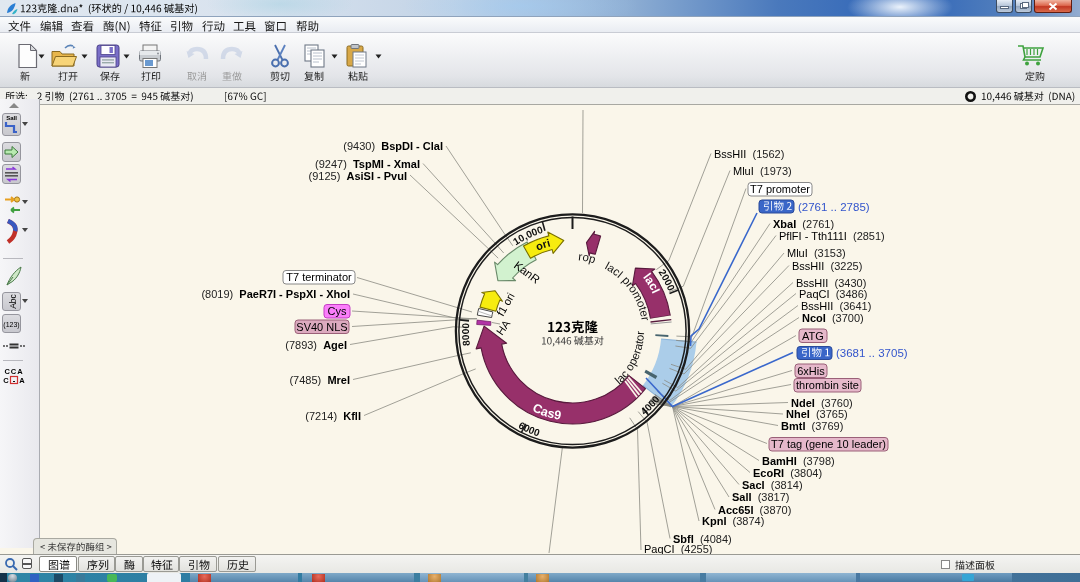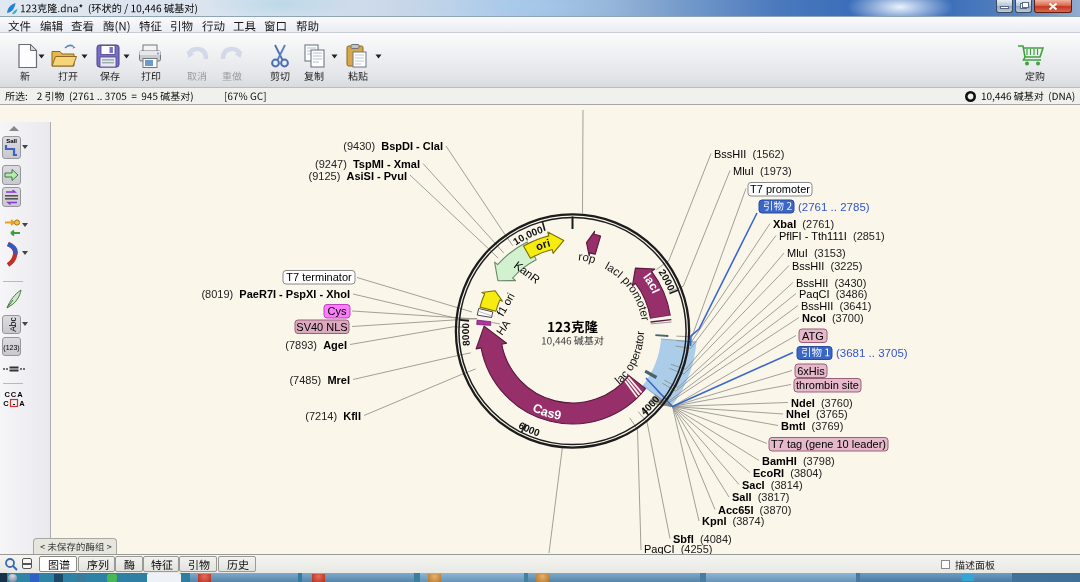--- a/index.html
+++ b/index.html
@@ -395,21 +395,21 @@
     </div>
  <svg width="12" height="12" style="position:absolute;left:965px;top:3px">
       <circle cx="5.5" cy="5.5" r="4.2" fill="none" stroke="#111" stroke-width="2.6"></circle>
     </svg>
  <div style="position:absolute;left:981px;top:2px">
       <svg width="95" height="13" style="display:block;overflow:visible">
         <path transform="translate(0,10.0)" d="M0.9 0H4.9V-0.8H3.4V-7.3H2.7C2.3 -7.1 1.9 -6.9 1.2 -6.8V-6.2H2.5V-0.8H0.9Z M8.3 0.1C9.7 0.1 10.6 -1.1 10.6 -3.7C10.6 -6.2 9.7 -7.5 8.3 -7.5C6.9 -7.5 6 -6.2 6 -3.7C6 -1.1 6.9 0.1 8.3 0.1ZM8.3 -0.6C7.5 -0.6 6.9 -1.5 6.9 -3.7C6.9 -5.8 7.5 -6.7 8.3 -6.7C9.2 -6.7 9.7 -5.8 9.7 -3.7C9.7 -1.5 9.2 -0.6 8.3 -0.6Z M11.8 1.9C12.8 1.5 13.3 0.8 13.3 -0.2C13.3 -0.9 13 -1.3 12.5 -1.3C12.2 -1.3 11.8 -1 11.8 -0.6C11.8 -0.2 12.2 0 12.5 0L12.6 0C12.6 0.6 12.2 1.1 11.6 1.4Z M17.3 0H18.1V-2H19.1V-2.8H18.1V-7.3H17.1L14.1 -2.6V-2H17.3ZM17.3 -2.8H15L16.7 -5.2C16.9 -5.6 17.1 -6 17.3 -6.3H17.3C17.3 -6 17.3 -5.4 17.3 -5Z M22.8 0H23.7V-2H24.7V-2.8H23.7V-7.3H22.7L19.6 -2.6V-2H22.8ZM22.8 -2.8H20.6L22.2 -5.2C22.5 -5.6 22.7 -6 22.8 -6.3H22.9C22.9 -6 22.8 -5.4 22.8 -5Z M28 0.1C29.1 0.1 30.1 -0.8 30.1 -2.2C30.1 -3.8 29.3 -4.5 28.1 -4.5C27.5 -4.5 26.9 -4.2 26.4 -3.7C26.4 -5.9 27.3 -6.7 28.3 -6.7C28.7 -6.7 29.2 -6.5 29.4 -6.2L30 -6.7C29.6 -7.2 29 -7.5 28.2 -7.5C26.8 -7.5 25.5 -6.4 25.5 -3.5C25.5 -1.1 26.6 0.1 28 0.1ZM26.4 -2.9C26.9 -3.6 27.5 -3.9 27.9 -3.9C28.8 -3.9 29.2 -3.2 29.2 -2.2C29.2 -1.2 28.7 -0.6 28 -0.6C27.1 -0.6 26.5 -1.4 26.4 -2.9Z M37.6 -5.4V-4.8H39.8V-5.4ZM40.7 -8C41.1 -7.7 41.6 -7.2 41.8 -6.9L42.3 -7.3C42.1 -7.6 41.6 -8 41.2 -8.3ZM39.9 -8.4 39.9 -6.8H36.7V-4.2C36.7 -2.8 36.6 -1 35.8 0.4C35.9 0.5 36.2 0.7 36.3 0.8C37.2 -0.6 37.3 -2.7 37.3 -4.2V-6.1H40C40 -4.3 40.1 -2.9 40.3 -1.7C39.8 -0.9 39.2 -0.2 38.4 0.3C38.6 0.4 38.8 0.7 38.9 0.8C39.5 0.4 40 -0.2 40.5 -0.8C40.7 0.2 41.1 0.8 41.6 0.8C42.2 0.8 42.4 0.5 42.5 -1C42.3 -1 42.1 -1.2 42 -1.3C41.9 -0.2 41.8 0.1 41.7 0.1C41.4 0.1 41.1 -0.4 40.9 -1.6C41.5 -2.5 41.9 -3.7 42.2 -5L41.5 -5.1C41.3 -4.2 41.1 -3.4 40.8 -2.7C40.7 -3.6 40.6 -4.7 40.6 -6.1H42.4V-6.8H40.6L40.6 -8.4ZM38.2 -3.4H39.1V-1.8H38.2ZM37.7 -4V-0.6H38.2V-1.2H39.7V-4ZM33.2 -7.9V-7.2H34.4C34.1 -5.7 33.7 -4.2 33.1 -3.3C33.2 -3.1 33.4 -2.7 33.4 -2.6C33.6 -2.8 33.7 -3 33.8 -3.3V0.3H34.4V-0.5H36.1V-4.8H34.5C34.7 -5.5 34.9 -6.4 35 -7.2H36.3V-7.9ZM34.4 -4.1H35.5V-1.1H34.4Z M49.6 -8.4V-7.4H46V-8.4H45.2V-7.4H43.7V-6.8H45.2V-3.6H43.2V-3H45.4C44.8 -2.2 44 -1.6 43.1 -1.3C43.3 -1.1 43.5 -0.9 43.6 -0.7C44.6 -1.2 45.6 -2 46.2 -3H49.4C50 -2.1 51 -1.2 51.9 -0.8C52.1 -1 52.3 -1.3 52.4 -1.4C51.6 -1.7 50.8 -2.3 50.2 -3H52.3V-3.6H50.4V-6.8H51.9V-7.4H50.4V-8.4ZM46 -6.8H49.6V-6.1H46ZM47.4 -2.6V-1.8H45.3V-1.2H47.4V-0.1H44V0.5H51.6V-0.1H48.1V-1.2H50.2V-1.8H48.1V-2.6ZM46 -5.6H49.6V-4.9H46ZM46 -4.3H49.6V-3.6H46Z M57.8 -3.9C58.3 -3.2 58.7 -2.3 58.9 -1.7L59.5 -2C59.4 -2.6 58.9 -3.5 58.4 -4.2ZM53.7 -4.5C54.3 -4 54.9 -3.3 55.5 -2.7C54.9 -1.4 54.1 -0.4 53.2 0.2C53.4 0.3 53.6 0.6 53.8 0.8C54.7 0.1 55.5 -0.8 56.1 -2C56.5 -1.5 56.9 -0.9 57.1 -0.5L57.7 -1C57.4 -1.6 57 -2.2 56.4 -2.8C56.9 -4 57.2 -5.3 57.4 -7L56.9 -7.1L56.8 -7.1H53.5V-6.4H56.6C56.4 -5.3 56.2 -4.3 55.8 -3.4C55.3 -4 54.8 -4.5 54.2 -5ZM60.4 -8.4V-6H57.6V-5.3H60.4V-0.2C60.4 -0 60.4 0 60.2 0C60 0 59.5 0 58.8 0C58.9 0.2 59 0.6 59.1 0.8C59.9 0.8 60.4 0.8 60.7 0.6C61 0.5 61.2 0.3 61.2 -0.2V-5.3H62.4V-6H61.2V-8.4Z M69.6 2 70.2 1.7C69.3 0.3 68.9 -1.4 68.9 -3.1C68.9 -4.8 69.3 -6.5 70.2 -7.9L69.6 -8.2C68.7 -6.7 68.2 -5.1 68.2 -3.1C68.2 -1.1 68.7 0.5 69.6 2Z M71.6 0H73.5C75.7 0 76.9 -1.4 76.9 -3.7C76.9 -6 75.7 -7.3 73.5 -7.3H71.6ZM72.6 -0.8V-6.6H73.4C75.1 -6.6 76 -5.5 76 -3.7C76 -1.8 75.1 -0.8 73.4 -0.8Z M78.5 0H79.4V-3.9C79.4 -4.6 79.3 -5.4 79.3 -6.1H79.3L80.1 -4.6L82.8 0H83.7V-7.3H82.8V-3.5C82.8 -2.8 82.9 -1.9 83 -1.2H82.9L82.1 -2.7L79.5 -7.3H78.5Z M84.8 0H85.7L86.4 -2.2H89.1L89.8 0H90.8L88.3 -7.3H87.3ZM86.6 -3 87 -4.1C87.3 -4.9 87.5 -5.7 87.7 -6.6H87.8C88 -5.7 88.2 -4.9 88.5 -4.1L88.9 -3Z M91.8 2C92.7 0.5 93.3 -1.1 93.3 -3.1C93.3 -5.1 92.7 -6.7 91.8 -8.2L91.2 -7.9C92.1 -6.5 92.5 -4.8 92.5 -3.1C92.5 -1.4 92.1 0.3 91.2 1.7Z" fill="#111"></path>
       </svg>
     </div>
 </div>
-<div style="position:absolute;left:0;top:122px;width:51px;height:449px;background:linear-gradient(90deg,#f6f6f8,#e9e9ee);border-right:1px solid #aaacb2">
+<div style="position:absolute;left:0;top:99px;width:40px;height:449px;background:linear-gradient(90deg,#f6f6f8,#e9e9ee);border-right:1px solid #aaacb2">
     <svg width="12" height="6" style="position:absolute;left:8px;top:4px">
       <path d="M1 5 L6 0 L11 5Z" fill="#888"></path>
     </svg>
     <div style="position:absolute;left:2px;top:14px;width:19px;height:23px;background:linear-gradient(#dcdce0,#c8c8ce);border:1px solid #96969e;border-radius:3px;"></div>
     <svg width="19" height="23" style="position:absolute;left:2px;top:14px">
       <text x="9.5" y="7" font-size="6" font-weight="bold" text-anchor="middle" font-family="Liberation Sans">SalI</text>
       <path d="M4 9 L4 13 L12 13 L12 19 L15 19" fill="none" stroke="#3a62c8" stroke-width="2.2"></path>
     </svg>
     <svg width="7" height="5" style="position:absolute;left:21.5px;top:23px">
       <path d="M0 0 L6 0 L3 4Z" fill="#444"></path>

